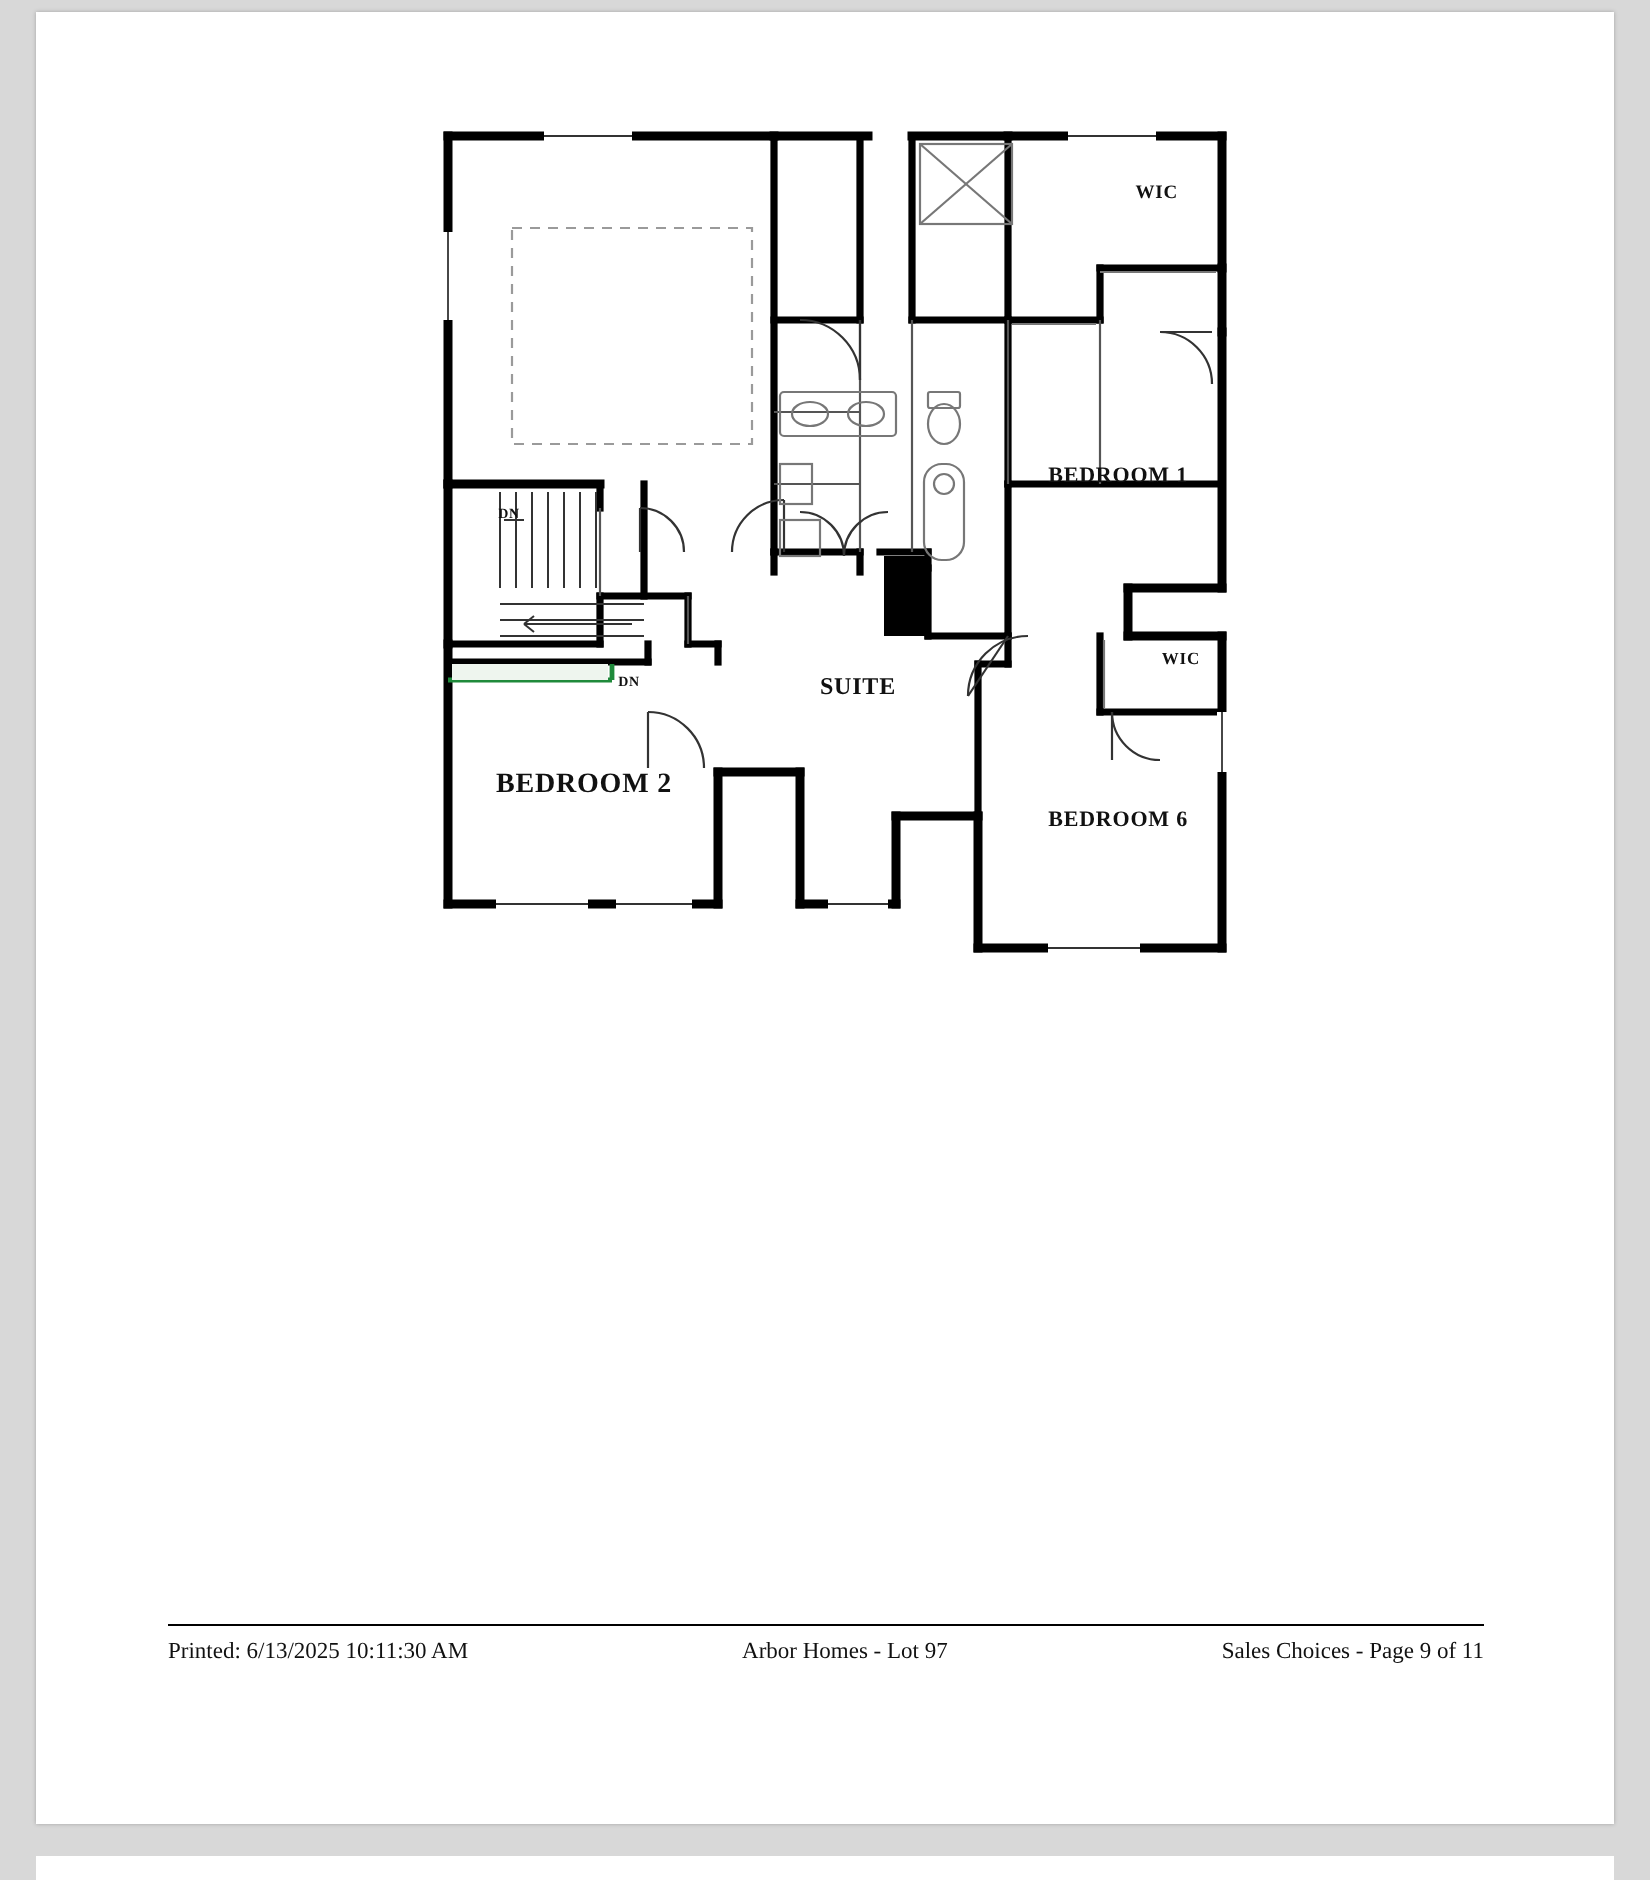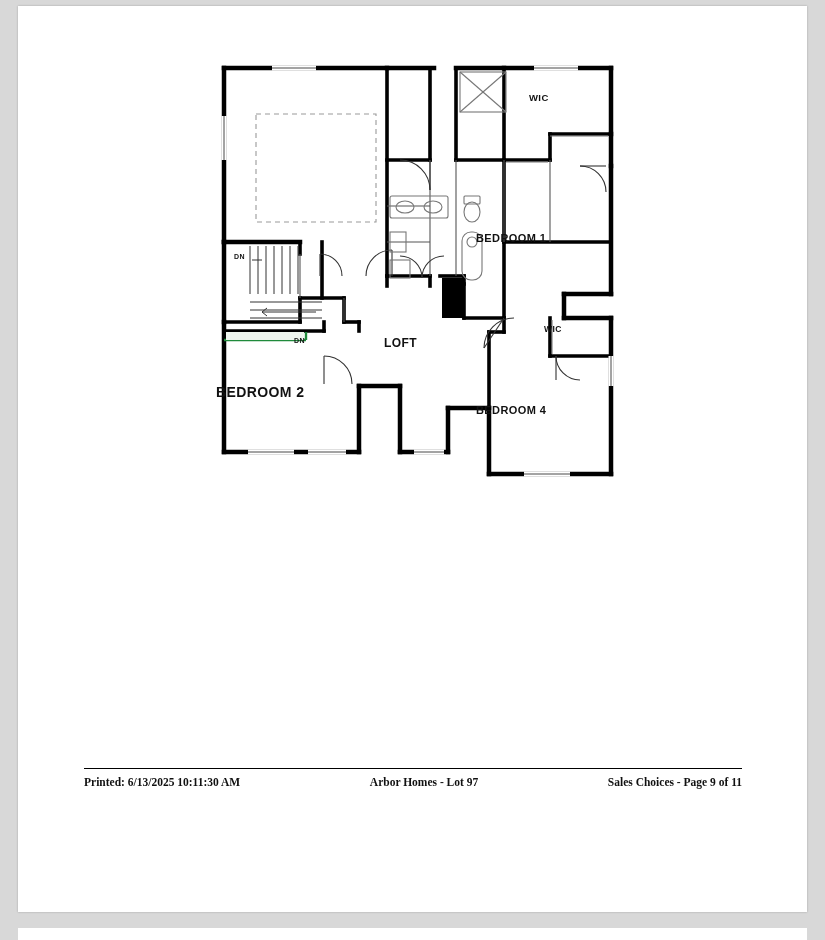--- a/index.html
+++ b/index.html
@@ -38,45 +38,44 @@
     position: absolute;
     left: 186px;
     top: 50px;
     width: 440px;
     height: 430px;
   }
   .plan svg { display: block; }
 
   .plan-label {
     position: absolute;
-    font-family: Liberation Sans, sans-serif;
+    font-family: Liberation Serif, serif;
     color: #111;
-    text-align: left;
+    text-align: right;
     letter-spacing: 0.4px;
     white-space: pre-line;
     line-height: 1.22;
     pointer-events: none;
   }
   .lbl-primary  { left: 52px;  top: 68px;  width: 120px; font-size: 11.5px; font-weight: 700; }
   .lbl-wic1     { left: 325px; top: 36px;  width: 60px;  font-size: 9.5px;  font-weight: 700; }
   .lbl-bed4     { left: 272px; top: 176px; width: 118px; font-size: 11px;   font-weight: 700; }
   .lbl-wic2     { left: 340px; top: 268px; width: 56px;  font-size: 8.5px;  font-weight: 700; }
   .lbl-bed3     { left: 272px; top: 348px; width: 118px; font-size: 11px;   font-weight: 700; }
   .lbl-loft     { left: 180px; top: 280px; width: 64px;  font-size: 12px;   font-weight: 700; }
   .lbl-bed2     { left: 12px;  top: 328px; width: 120px; font-size: 14px;   font-weight: 700; }
   .lbl-dn1      { left: 30px;  top: 197px; width: 26px;  font-size: 7px;    font-weight: 700; }
   .lbl-dn2      { left: 90px;  top: 281px; width: 26px;  font-size: 7px;    font-weight: 700; }
 
   
   .footer {
     position: absolute;
     left: 66px;
-    top: 762px;
+    top: 806px;
     width: 658px;
-    font-weight: bold;
   }
   .footer-rule {
     width: 100%;
     height: 0;
     border-top: 1px solid #000;
   }
   .footer-row {
     display: flex;
     justify-content: space-between;
     align-items: baseline;
@@ -288,22 +287,22 @@
         <g stroke="#1f8a3b" stroke-width="2.4" fill="none">
           <path d="M20 284 L102 284"></path>
           <path d="M102 284 L102 276"></path>
         </g>
         <rect x="22" y="276" width="78" height="8" fill="#eef5ee"></rect>
       </svg>
 
       <div class="plan-label lbl-wic1">WIC</div>
       <div class="plan-label lbl-bed4">BEDROOM 1</div>
       <div class="plan-label lbl-wic2">WIC</div>
-      <div class="plan-label lbl-bed3">BEDROOM 4</div>
-      <div class="plan-label lbl-loft">LOFT</div>
+      <div class="plan-label lbl-bed3">BEDROOM 6</div>
+      <div class="plan-label lbl-loft">SUITE</div>
       <div class="plan-label lbl-bed2">BEDROOM 2</div>
       <div class="plan-label lbl-dn1">DN</div>
       <div class="plan-label lbl-dn2">DN</div>
     </div>
 
     <div class="footer">
       <div class="footer-rule"></div>
       <div class="footer-row">
         <div class="footer-left">Printed: 6/13/2025 10:11:30 AM</div>
         <div class="footer-center">Arbor Homes - Lot 97</div>

